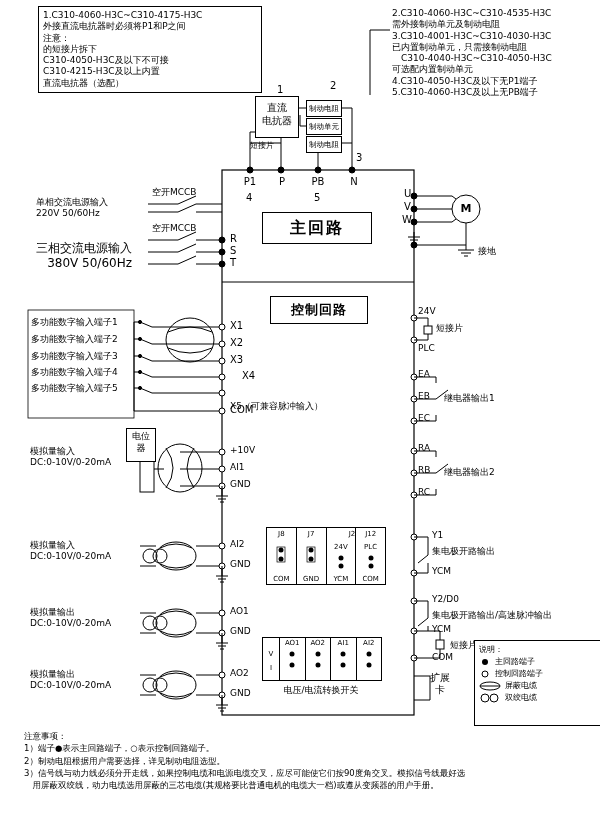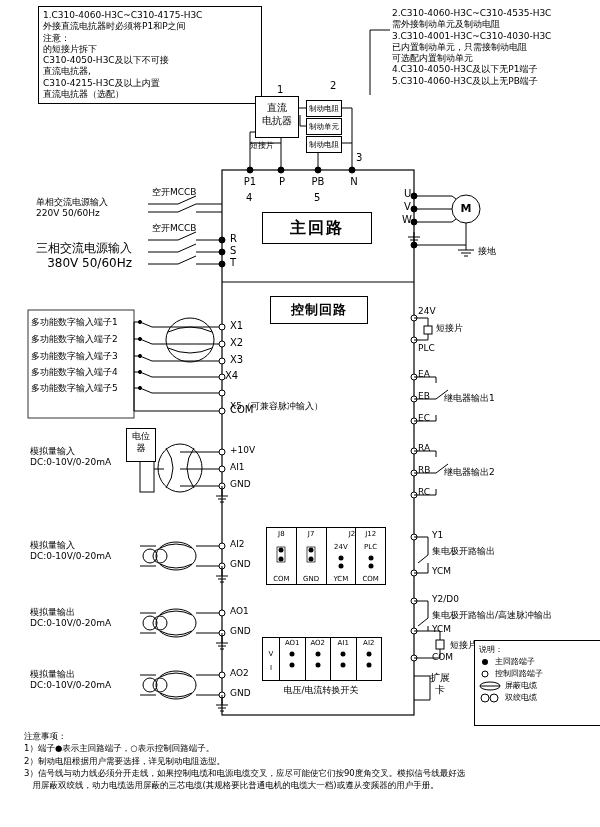--- a/index.html
+++ b/index.html
@@ -277,30 +277,30 @@
 
   </g>
 </svg>
 
 <div class="abs box lbl" style="left:6px;top:6px;width:214px;padding:3px 4px;font-size:9px;margin-left:32px;">
   <div>1.C310-4060-H3C~C310-4175-H3C</div>
   <div>外接直流电抗器时必须将P1和P之间</div>
   <div>注意：</div>
   <div>的短接片拆下</div>
   <div>C310-4050-H3C及以下不可接</div>
-  <div>直流电抗器,</div>
   <div>C310-4215-H3C及以上内置</div>
   <div>直流电抗器（选配）</div>
 </div>
 
 <div class="abs lbl" style="left:392px;top:8px;width:206px;font-size:9px;">
   <div>2.C310-4060-H3C~C310-4535-H3C</div>
   <div>需外接制动单元及制动电阻</div>
   <div>3.C310-4001-H3C~C310-4030-H3C</div>
   <div>已内置制动单元，只需接制动电阻</div>
+  <div>　C310-4040-H3C~C310-4050-H3C</div>
   <div>可选配内置制动单元</div>
   <div>4.C310-4050-H3C及以下无P1端子</div>
   <div>5.C310-4060-H3C及以上无PB端子</div>
 </div>
 
 <div class="abs" style="left:277px;top:84px;font-size:10px;">1</div>
 <div class="abs" style="left:330px;top:80px;font-size:10px;">2</div>
 <div class="abs" style="left:356px;top:152px;font-size:10px;">3</div>
 <div class="abs" style="left:246px;top:192px;font-size:10px;">4</div>
 <div class="abs" style="left:314px;top:192px;font-size:10px;">5</div>
@@ -364,21 +364,21 @@
 
 <div class="abs" style="left:31px;top:316px;font-size:9px;">多功能数字输入端子1</div>
 <div class="abs" style="left:31px;top:333px;font-size:9px;">多功能数字输入端子2</div>
 <div class="abs" style="left:31px;top:350px;font-size:9px;">多功能数字输入端子3</div>
 <div class="abs" style="left:31px;top:366px;font-size:9px;">多功能数字输入端子4</div>
 <div class="abs" style="left:31px;top:382px;font-size:9px;">多功能数字输入端子5</div>
 
 <div class="abs" style="left:230px;top:320px;font-size:10px;">X1</div>
 <div class="abs" style="left:230px;top:337px;font-size:10px;">X2</div>
 <div class="abs" style="left:230px;top:354px;font-size:10px;">X3</div>
-<div class="abs" style="left:225px;top:370px;font-size:10px;">X4</div>
+<div class="abs" style="left:242px;top:370px;font-size:10px;">X4</div>
 <div class="abs" style="left:230px;top:386px;font-size:9px;margin-top:14px;">X5（可兼容脉冲输入）</div>
 <div class="abs" style="left:230px;top:404px;font-size:10px;">COM</div>
 
 <div class="abs" style="left:418px;top:306px;font-size:9px;">24V</div>
 <div class="abs" style="left:436px;top:322px;font-size:9px;">短接片</div>
 <div class="abs" style="left:418px;top:343px;font-size:9px;">PLC</div>
 
 <div class="abs" style="left:418px;top:369px;font-size:9px;">EA</div>
 <div class="abs" style="left:418px;top:391px;font-size:9px;">EB</div>
 <div class="abs" style="left:418px;top:413px;font-size:9px;">EC</div>

